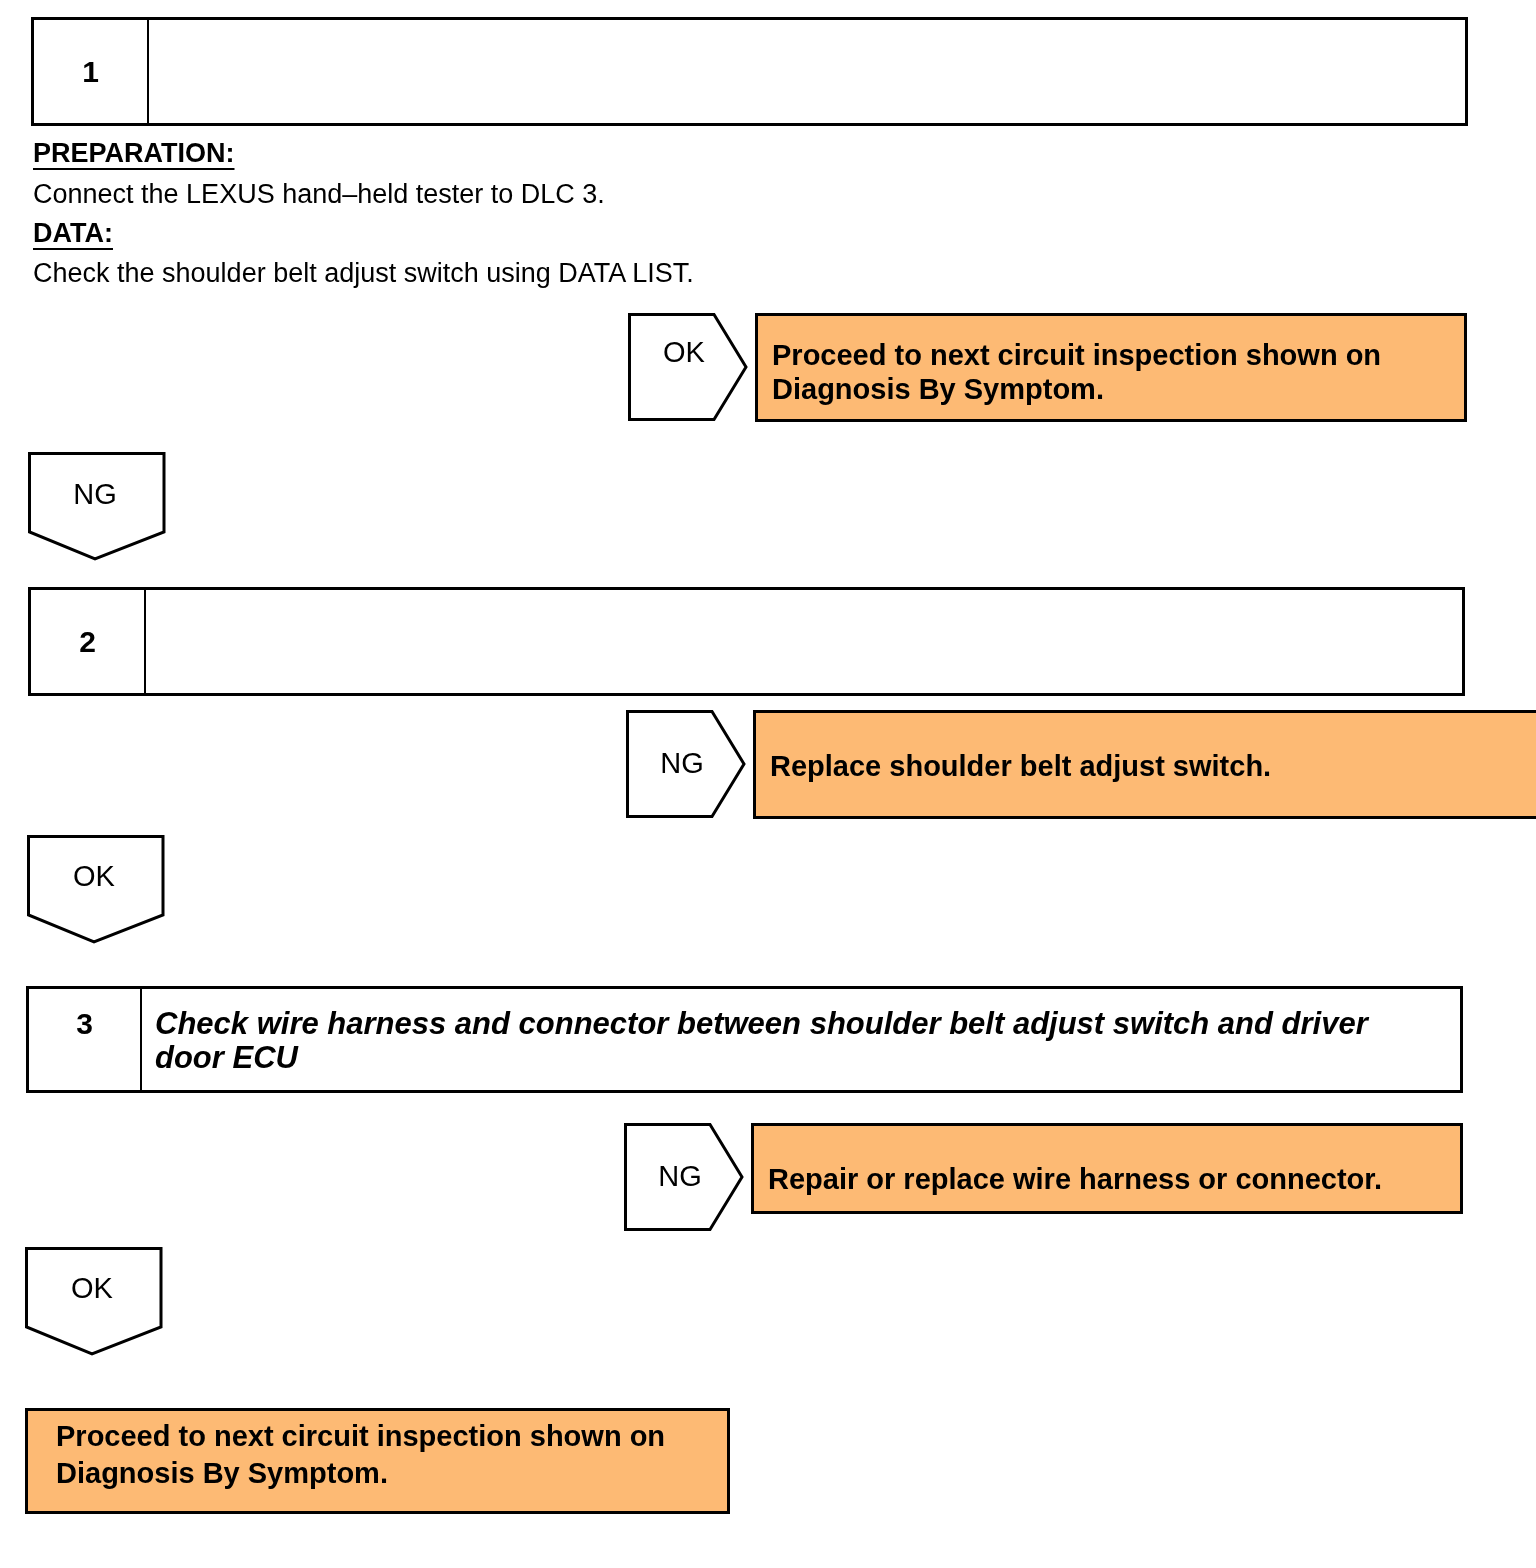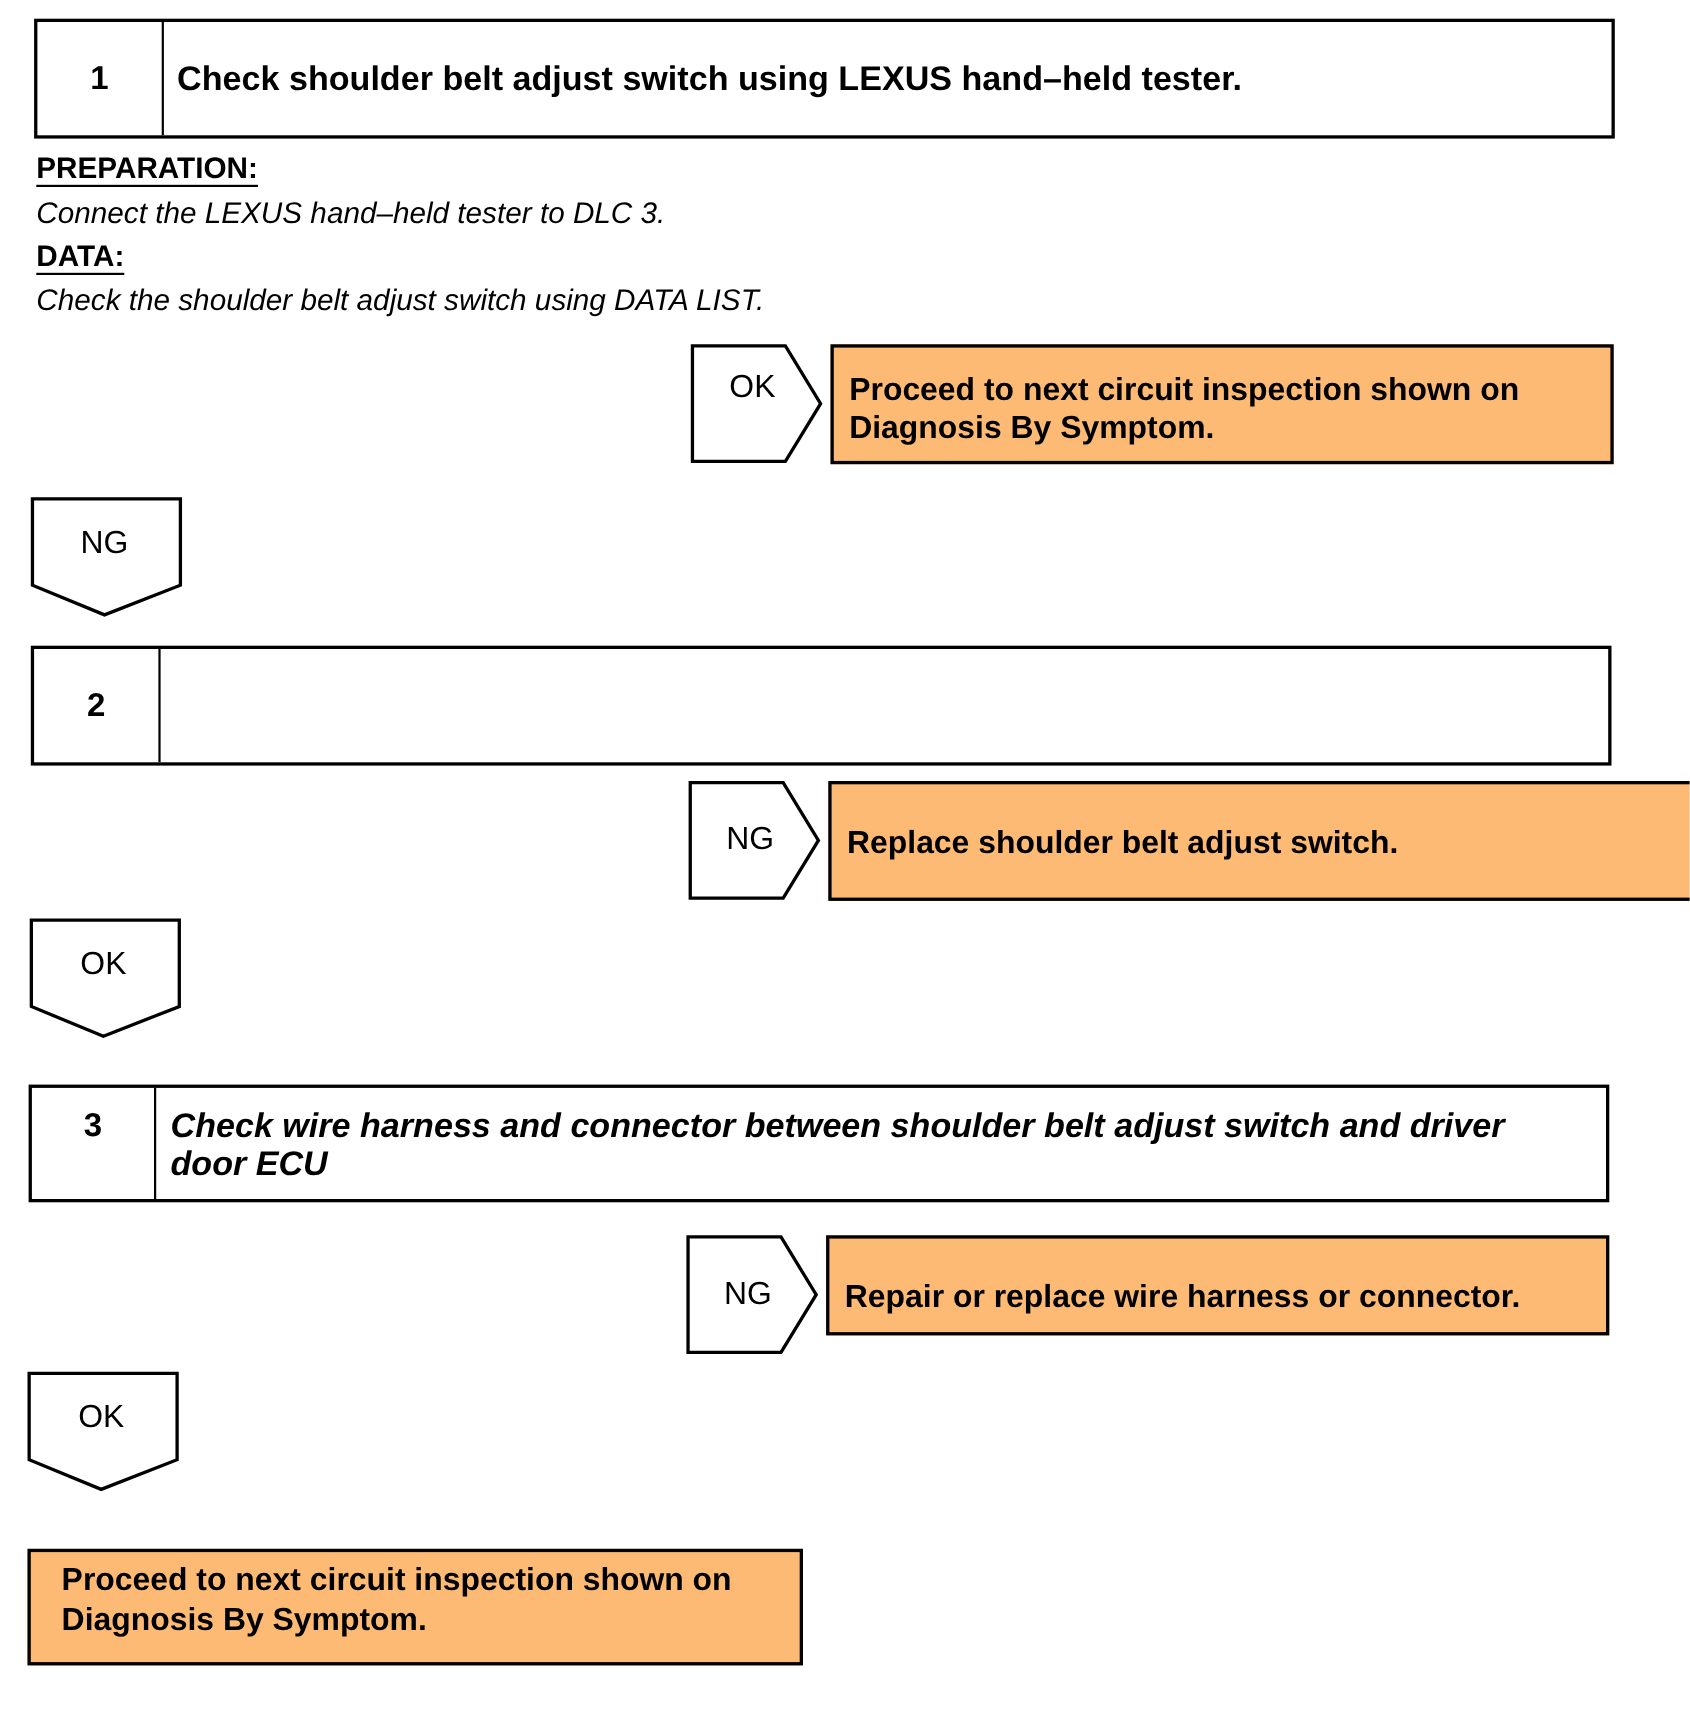--- a/index.html
+++ b/index.html
@@ -6,34 +6,33 @@
   body { width: 1536px; height: 1568px; position: relative; overflow: hidden;
          font-family: "Liberation Sans", sans-serif; color: #000; }
   .step-box { position: absolute; border: 3px solid #000; box-sizing: border-box; background: #fff; }
   .step-num { position: absolute; left: 0; top: 0; bottom: 0; border-right: 2px solid #000;
               display: flex; align-items: center; justify-content: center;
               font-weight: bold; font-size: 30px; }
   .step-title { position: absolute; top: 0; bottom: 0; right: 10px;
                 display: flex; align-items: center; font-weight: bold; font-size: 31px; line-height: 34px; }
   .label { position: absolute; font-weight: bold; font-size: 27px; text-decoration: underline;
            text-underline-offset: 6px; text-decoration-thickness: 2px; }
-  .body-text { position: absolute; font-size: 27px; font-style: italic; }
+  .body-text { position: absolute; font-size: 27px; }
   svg.shape { position: absolute; overflow: visible; }
   .shape-label { position: absolute; font-weight: normal; font-size: 29px; text-align: center; }
   .result-box { position: absolute; border: 3px solid #000; box-sizing: border-box; background: #fdba74;
                 font-weight: bold; font-size: 29px; line-height: 35px; padding: 0 12px; }
   .result-box .txt { position: absolute; left: 14px; right: 12px; }
   .justify { text-align: justify; text-align-last: left; }
 </style>
 </head>
 <body>
 
 <div class="step-box" style="left:31px; top:17px; width:1437px; height:109px;">
   <div class="step-num" style="width:113px;">1</div>
-  <div class="step-title" style="left:127px;">Check shoulder belt adjust switch using LEXUS hand–held tester.</div>
 </div>
 
 <div class="label" style="left:33px; top:138px;">PREPARATION:</div>
 <div class="body-text" style="left:33px; top:179px;">Connect the LEXUS hand–held tester to DLC 3.</div>
 <div class="label" style="left:33px; top:218px;">DATA:</div>
 <div class="body-text" style="left:33px; top:258px;">Check the shoulder belt adjust switch using DATA LIST.</div>
 
 <svg class="shape" style="left:628px; top:313px;" width="120" height="108">
   <polygon points="1.5,1.5 86,1.5 118,54 86,106.5 1.5,106.5" fill="#fff" stroke="#000" stroke-width="3"></polygon>
 </svg>

